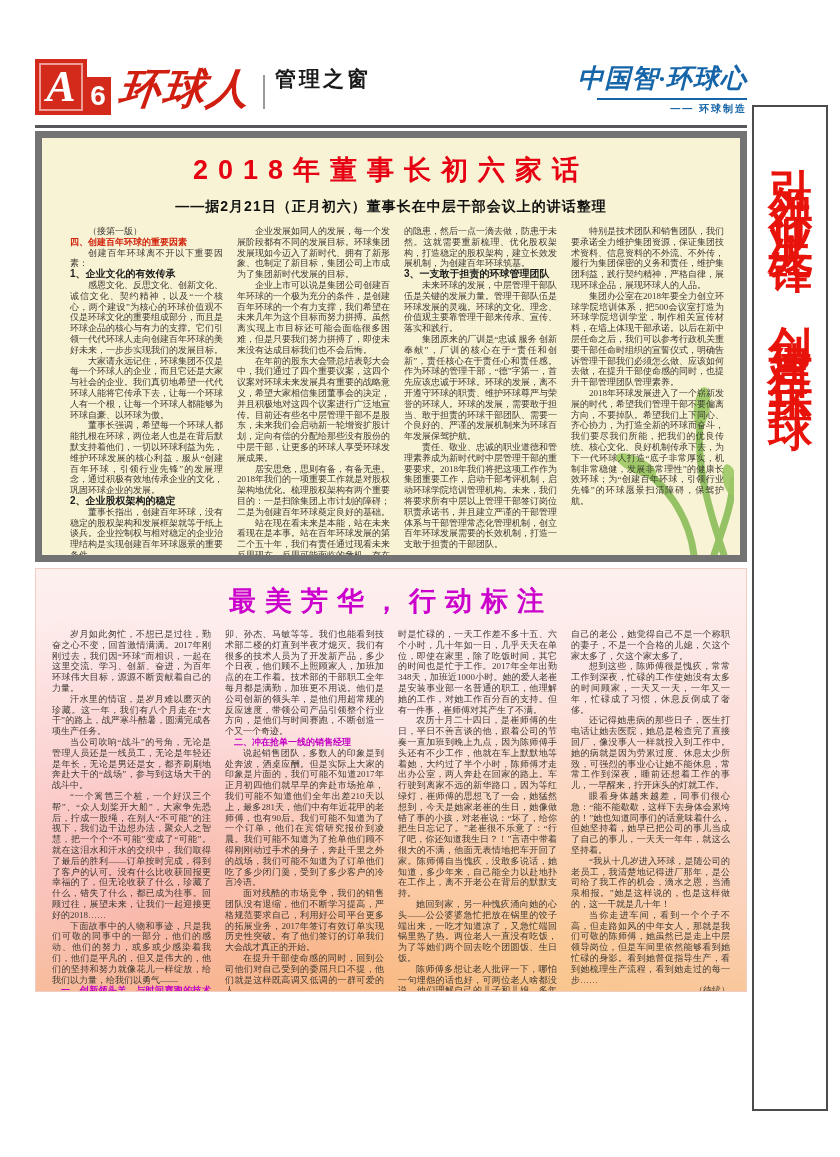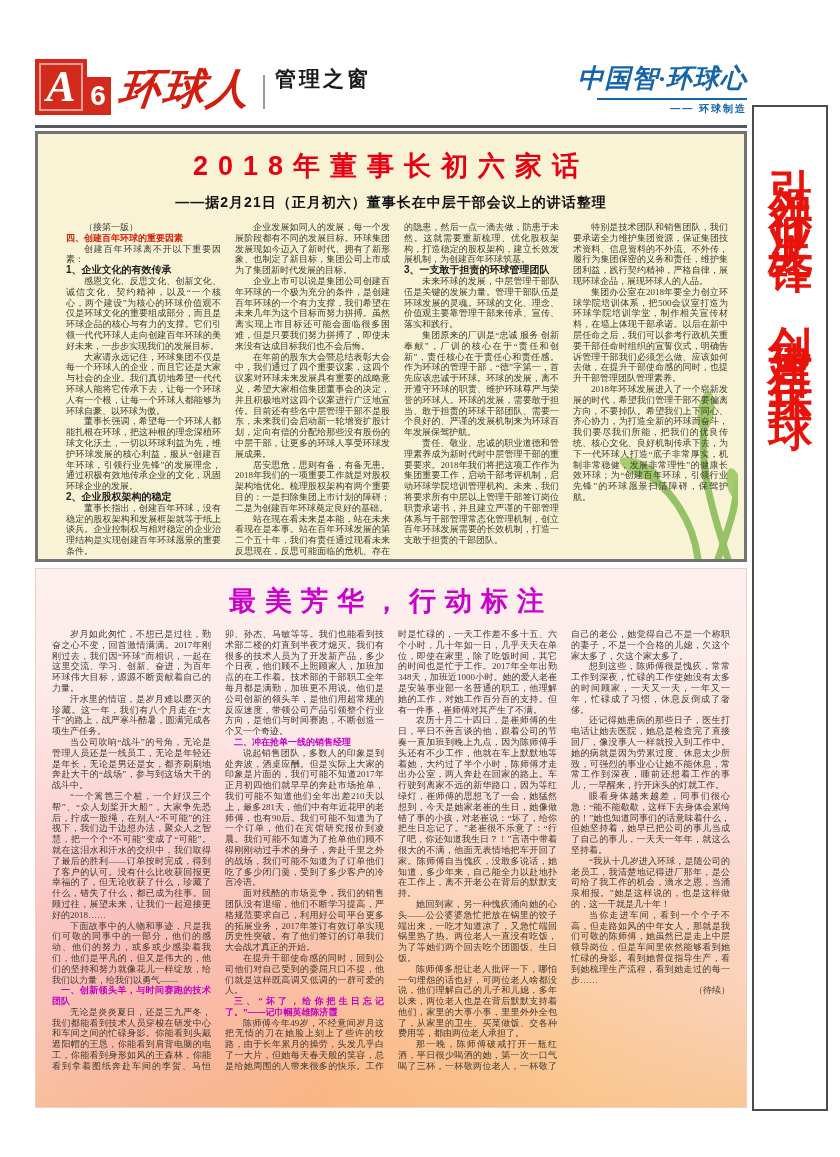--- a/index.html
+++ b/index.html
@@ -22,25 +22,25 @@
   .hdr-div { width:2px; height:34px; background:#9a9a9a; margin:0 10px 6px 12px; }
   .section-name { color:#1a1a1a; font:700 21px "Liberation Serif",serif; letter-spacing:3px; margin-bottom:22px; }
   .hdr-right { position:absolute; right:0; top:6px; text-align:right; }
   .slogan { color:#1565a8; font:italic 900 26px "Liberation Serif",serif; letter-spacing:1px; }
   .slogan-line { margin-top:2px; height:2px; background:#1565a8; width:150px; margin-left:auto; }
   .slogan-sub { color:#1565a8; font:700 10px "Liberation Sans",sans-serif; margin-top:2px; letter-spacing:2px; }
   .hdr-rule { position:absolute; left:35px; top:125px; width:712px; height:3px; background:#56575a; }
 
   
   .article { position:absolute; left:35px; width:712px; overflow:hidden; }
-  .article-top { top:131px; height:431px; background:#f7f3d4; border:3px solid #737373; }
+  .article-top { top:131px; height:431px; background:#f7f3d4; border:7px solid #737373; }
   .article-top .inner { position:relative; z-index:1; }
   .wheat { position:absolute; right:6px; bottom:0; z-index:0; opacity:.85; }
 
-  .article-bottom { top:568px; height:540px;
+  .article-bottom { top:568px; height:424px;
     background:
       radial-gradient(circle at 12% 72%, rgba(246,150,160,.45), transparent 38%),
       radial-gradient(circle at 40% 95%, rgba(250,170,110,.55), transparent 42%),
       radial-gradient(circle at 72% 88%, rgba(252,195,120,.5), transparent 40%),
       radial-gradient(circle at 90% 60%, rgba(250,200,190,.4), transparent 35%),
       linear-gradient(180deg,#fdf0ef 0%, #fde5e2 45%, #fbd8c6 78%, #f8c79b 100%);
     border:1px solid #f0cfc2; }
 
   .t-red { color:#e60012; font:900 27px "Liberation Sans",sans-serif; letter-spacing:10px;
            text-align:center; margin-top:14px; }
@@ -105,21 +105,21 @@
     <div class="inner">
       <h1 class="t-red">2018年董事长初六家话</h1>
       <p class="t-sub">——据2月21日（正月初六）董事长在中层干部会议上的讲话整理</p>
       <div class="cols cols-top">
           <p class="para note">（接第一版）</p>
           <p class="para head-red">四、创建百年环球的重要因素</p>
           <p class="para body">创建百年环球离不开以下重要因素：</p>
           <p class="para head-bold">1、企业文化的有效传承</p>
           <p class="para body">感恩文化、反思文化、创新文化、诚信文化、契约精神，以及“一个核心，两个建设”为核心的环球价值观不仅是环球文化的重要组成部分，而且是环球企品的核心与有力的支撑。它们引领一代代环球人走向创建百年环球的美好未来，一步步实现我们的发展目标。</p>
           <p class="para body">大家请永远记住，环球集团不仅是每一个环球人的企业，而且它还是大家与社会的企业。我们真切地希望一代代环球人能将它传承下去，让每一个环球人有一个根，让每一个环球人都能够为环球自豪、以环球为傲。</p>
-          <p class="para body">董事长强调，希望每一个环球人都能扎根在环球，把这种根的理念深植环球文化沃土，一切以环球利益为先，维护环球发展的核心利益，服从“创建百年环球，引领行业先锋”的发展理念，通过积极有效地传承企业的文化，巩固环球企业的发展。</p>
+          <p class="para body">董事长强调，希望每一个环球人都能扎根在环球，两位老人也是在背后默默支持着他们，一切以环球利益为先，维护环球发展的核心利益，服从“创建百年环球，引领行业先锋”的发展理念，通过积极有效地传承企业的文化，巩固环球企业的发展。</p>
           <p class="para head-bold">2、企业股权架构的稳定</p>
           <p class="para body">董事长指出，创建百年环球，没有稳定的股权架构和发展框架就等于纸上谈兵。企业控制权与相对稳定的企业治理结构是实现创建百年环球愿景的重要条件。</p>
           <p class="para body">企业发展如同人的发展，每一个发展阶段都有不同的发展目标。环球集团发展现如今迈入了新时代、拥有了新形象、也制定了新目标，集团公司上市成为了集团新时代发展的目标。</p>
           <p class="para body">企业上市可以说是集团公司创建百年环球的一个极为充分的条件，是创建百年环球的一个有力支撑，我们希望在未来几年为这个目标而努力拼搏。虽然离实现上市目标还可能会面临很多困难，但是只要我们努力拼搏了，即使未来没有达成目标我们也不会后悔。</p>
           <p class="para body">在年前的股东大会暨总结表彰大会中，我们通过了四个重要议案，这四个议案对环球未来发展具有重要的战略意义，希望大家相信集团董事会的决定，并且积极地对这四个议案进行广泛地宣传。目前还有些名中层管理干部不是股东，未来我们会启动新一轮增资扩股计划，定向有偿的分配给那些没有股份的中层干部，让更多的环球人享受环球发展成果。</p>
           <p class="para body">居安思危，思则有备，有备无患。2018年我们的一项重要工作就是对股权架构地优化。梳理股权架构有两个重要目的：一是扫除集团上市计划的障碍；二是为创建百年环球奠定良好的基础。</p>
           <p class="para body">站在现在看未来是本能，站在未来看现在是本事。站在百年环球发展的第二个五十年，我们有责任通过现看未来反思现在，反思可能面临的危机、存在的隐患，然后一点一滴去做，防患于未然。这就需要重新梳理、优化股权架构，打造稳定的股权架构，建立长效发展机制，为创建百年环球筑基。</p>
           <p class="para head-bold">3、一支敢于担责的环球管理团队</p>
           <p class="para body">未来环球的发展，中层管理干部队伍是关键的发展力量。管理干部队伍是环球发展的灵魂。环球的文化、理念、价值观主要靠管理干部来传承、宣传、落实和践行。</p>
           <p class="para body">集团原来的厂训是“忠诚 服务 创新 奉献”，厂训的核心在于“责任和创新”，责任核心在于责任心和责任感。作为环球的管理干部，“德”字第一，首先应该忠诚于环球。环球的发展，离不开遵守环球的职责、维护环球尊严与荣誉的环球人。环球的发展，需要敢于担当、敢于担责的环球干部团队、需要一个良好的、严谨的发展机制来为环球百年发展保驾护航。</p>

